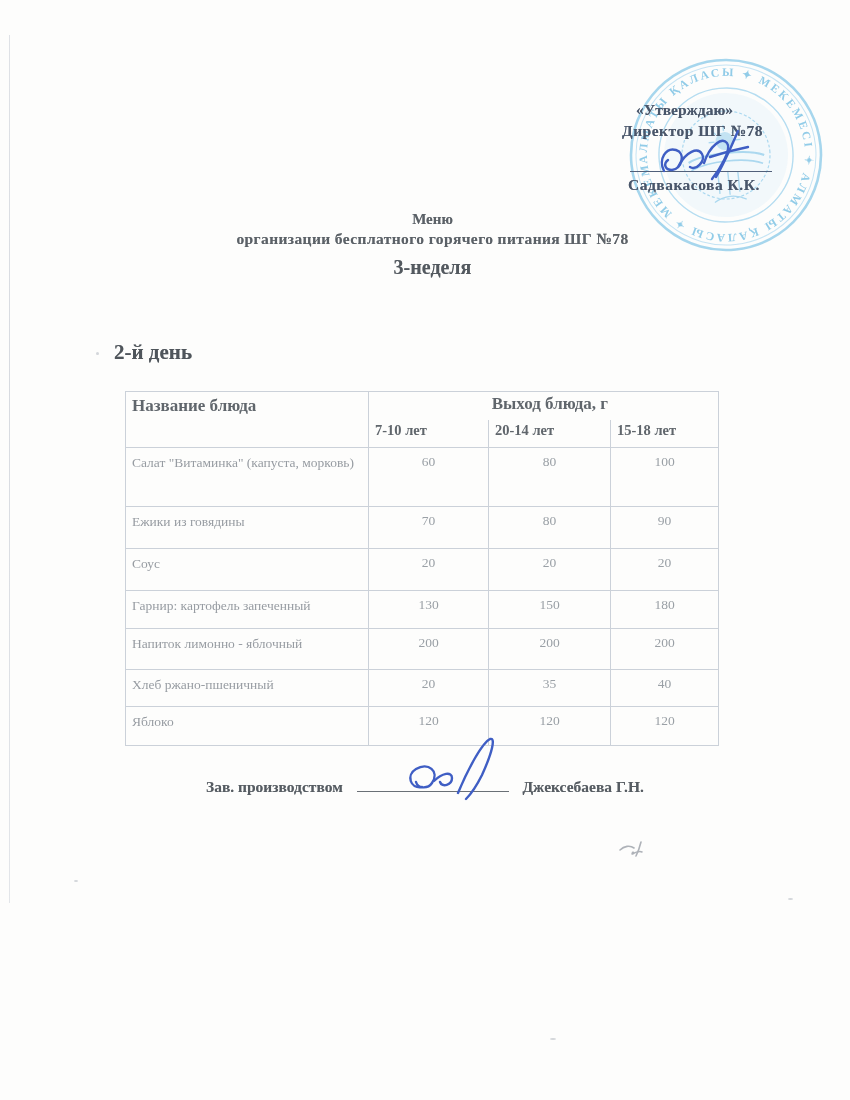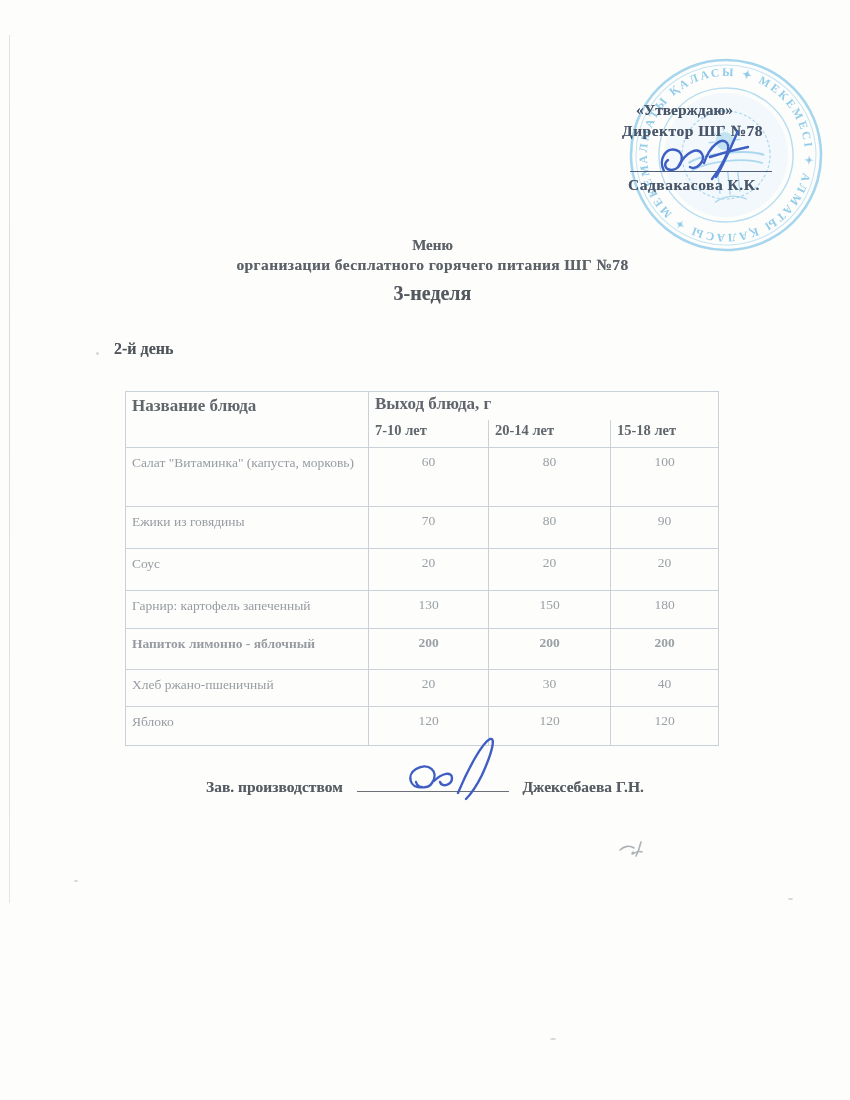--- a/index.html
+++ b/index.html
@@ -23,48 +23,48 @@
     text-shadow:0 0 .6px rgba(73,86,106,.55);
   }
   .stamp-line1{padding-left:18px;}
   .stamp-line2{padding-left:4px;letter-spacing:.5px;}
   .sig-underline{display:block;width:142px;margin:30px 0 0 12px;
     border-bottom:1.3px solid #51607a;}
   .stamp-line3{padding-left:10px;margin-top:2px;letter-spacing:.5px;}
   .director-sig{position:absolute;left:652px;top:123px;width:120px;height:70px;}
 
   
-  .title-block{position:absolute;left:160px;top:236px;width:545px;
+  .title-block{position:absolute;left:160px;top:210px;width:545px;
     text-align:center;font-weight:bold;color:#5b6167;
     text-shadow:0 0 .5px rgba(91,97,103,.5);}
   .title-menu{font-size:15px;line-height:19px;}
   .title-l2{font-size:15.5px;line-height:20px;letter-spacing:.4px;}
   .title-l3{font-size:15.5px;line-height:20px;letter-spacing:.4px;}
   .title-week{font-size:20px;line-height:26px;margin-top:5px;color:#53595f;}
 
-  .day-label{position:absolute;left:114px;top:340px;font-size:16px;
+  .day-label{position:absolute;left:114px;top:340px;font-size:21px;
     font-weight:bold;color:#4f555b;text-shadow:0 0 .5px rgba(79,85,91,.5);}
 
   
   .menu-table{position:absolute;left:125px;top:391px;width:593px;
     border-collapse:collapse;table-layout:fixed;
     font-size:13.5px;}
   .menu-table td,.menu-table th{border:1px solid #cbd1d9;padding:2px 6px;
     vertical-align:top;font-weight:normal;}
   .menu-table th{color:#60666c;font-weight:bold;font-size:17px;text-align:left;}
-  th.group-hdr{text-align:left;padding-right:110px;height:24px;border-bottom:none;}
+  th.group-hdr{text-align:right;padding-right:110px;height:24px;border-bottom:none;}
   th.name-hdr{padding-top:4px;}
   th.age-hdr{border-top:none;height:23px;font-size:14.5px;padding-top:2px;}
   .menu-table td.dish{color:#979ca2;text-align:left;padding-top:6px;line-height:18px;}
   .menu-table td.val{color:#9aa0a6;text-align:center;padding-top:6px;}
   .menu-table tbody tr:nth-child(1) td{height:50px;}
   .menu-table tbody tr:nth-child(2) td{height:33px;}
   .menu-table tbody tr:nth-child(3) td{height:33px;}
   .menu-table tbody tr:nth-child(4) td{height:29px;margin-top:21px;}
-  .menu-table tbody tr:nth-child(5) td{height:32px;font-weight:bold;}
+  .menu-table tbody tr:nth-child(5) td{height:32px;}
   .menu-table tbody tr:nth-child(6) td{height:28px;}
   .menu-table tbody tr:nth-child(7) td{height:30px;}
 
   
   .footer-row{position:absolute;left:206px;top:778px;width:520px;
     font-size:15.5px;font-weight:bold;color:#565c62;
     text-shadow:0 0 .5px rgba(86,92,98,.5);}
   .footer-underline{display:inline-block;width:152px;
     border-bottom:1.3px solid #6a7076;margin:0 10px;vertical-align:baseline;}
   .chef-sig{position:absolute;left:400px;top:735px;width:125px;height:68px;}
@@ -180,21 +180,21 @@
         </tr>
         <tr>
           <td class="dish">Напиток лимонно - яблочный</td>
           <td class="val">200</td>
           <td class="val">200</td>
           <td class="val">200</td>
         </tr>
         <tr>
           <td class="dish">Хлеб ржано-пшеничный</td>
           <td class="val">20</td>
-          <td class="val">30</td>
+          <td class="val">35</td>
           <td class="val">40</td>
         </tr>
         <tr>
           <td class="dish">Яблоко</td>
           <td class="val">120</td>
           <td class="val">120</td>
           <td class="val">120</td>
         </tr>
       </tbody>
   </table>

